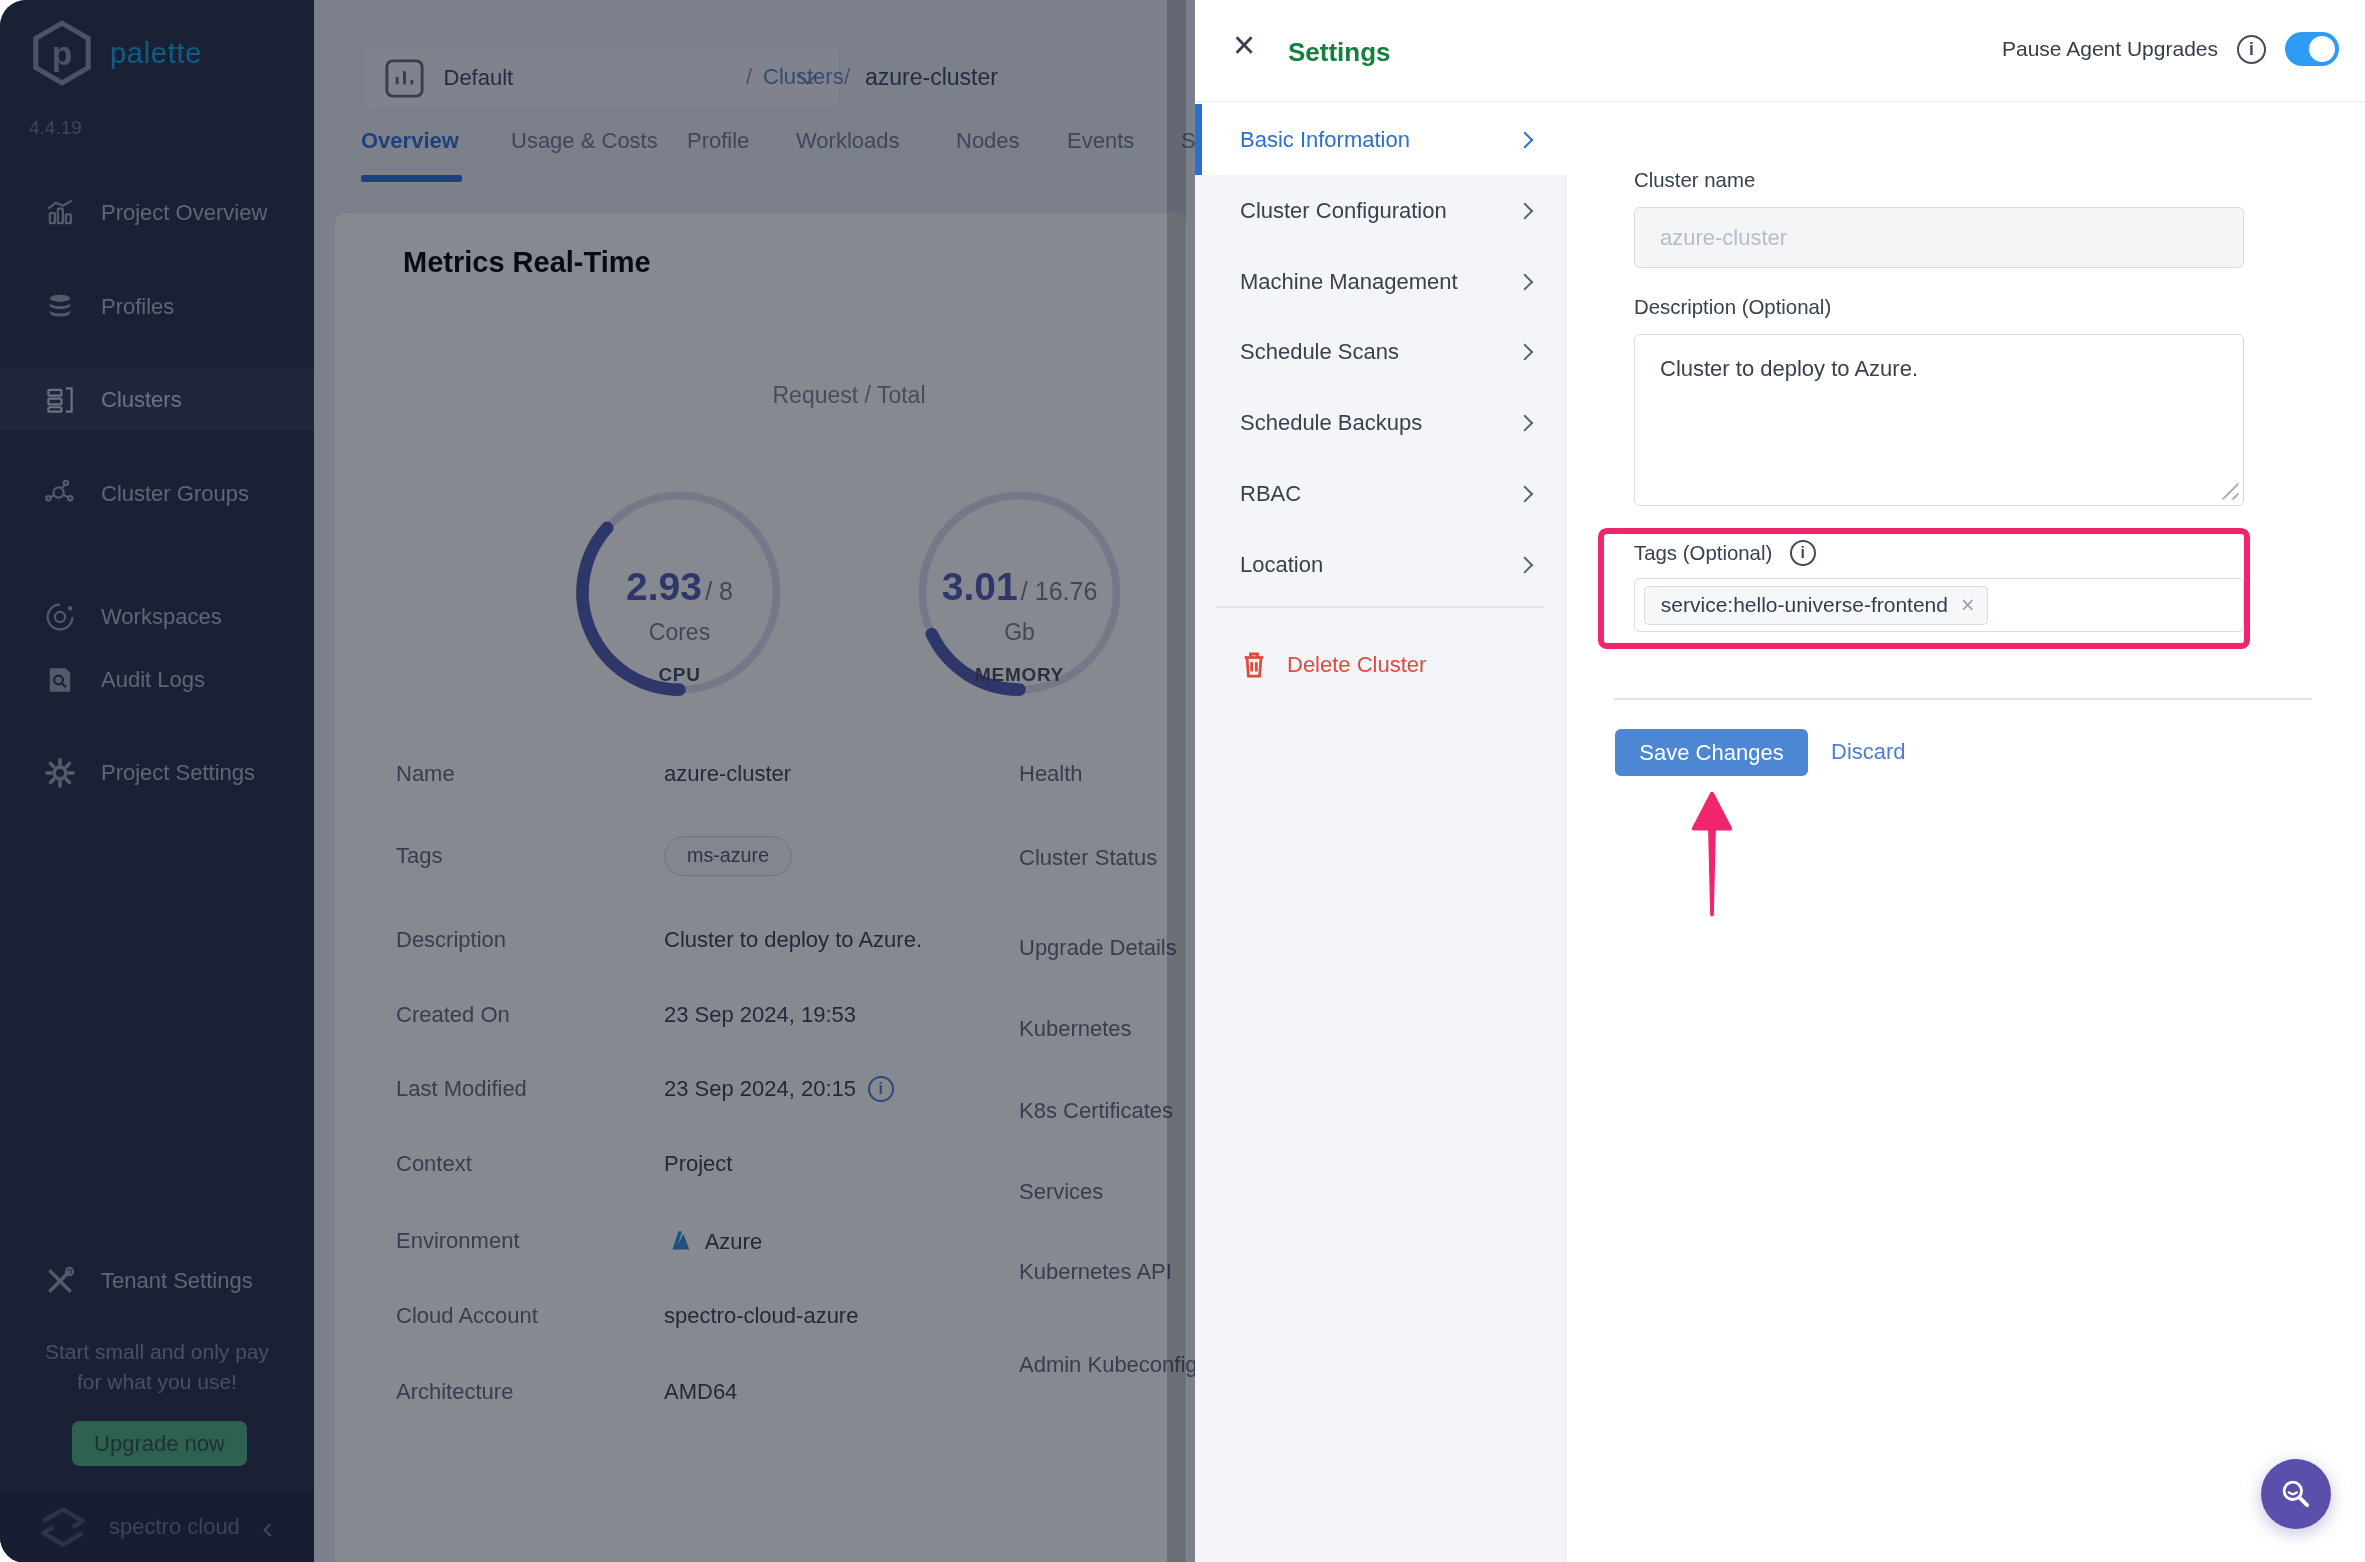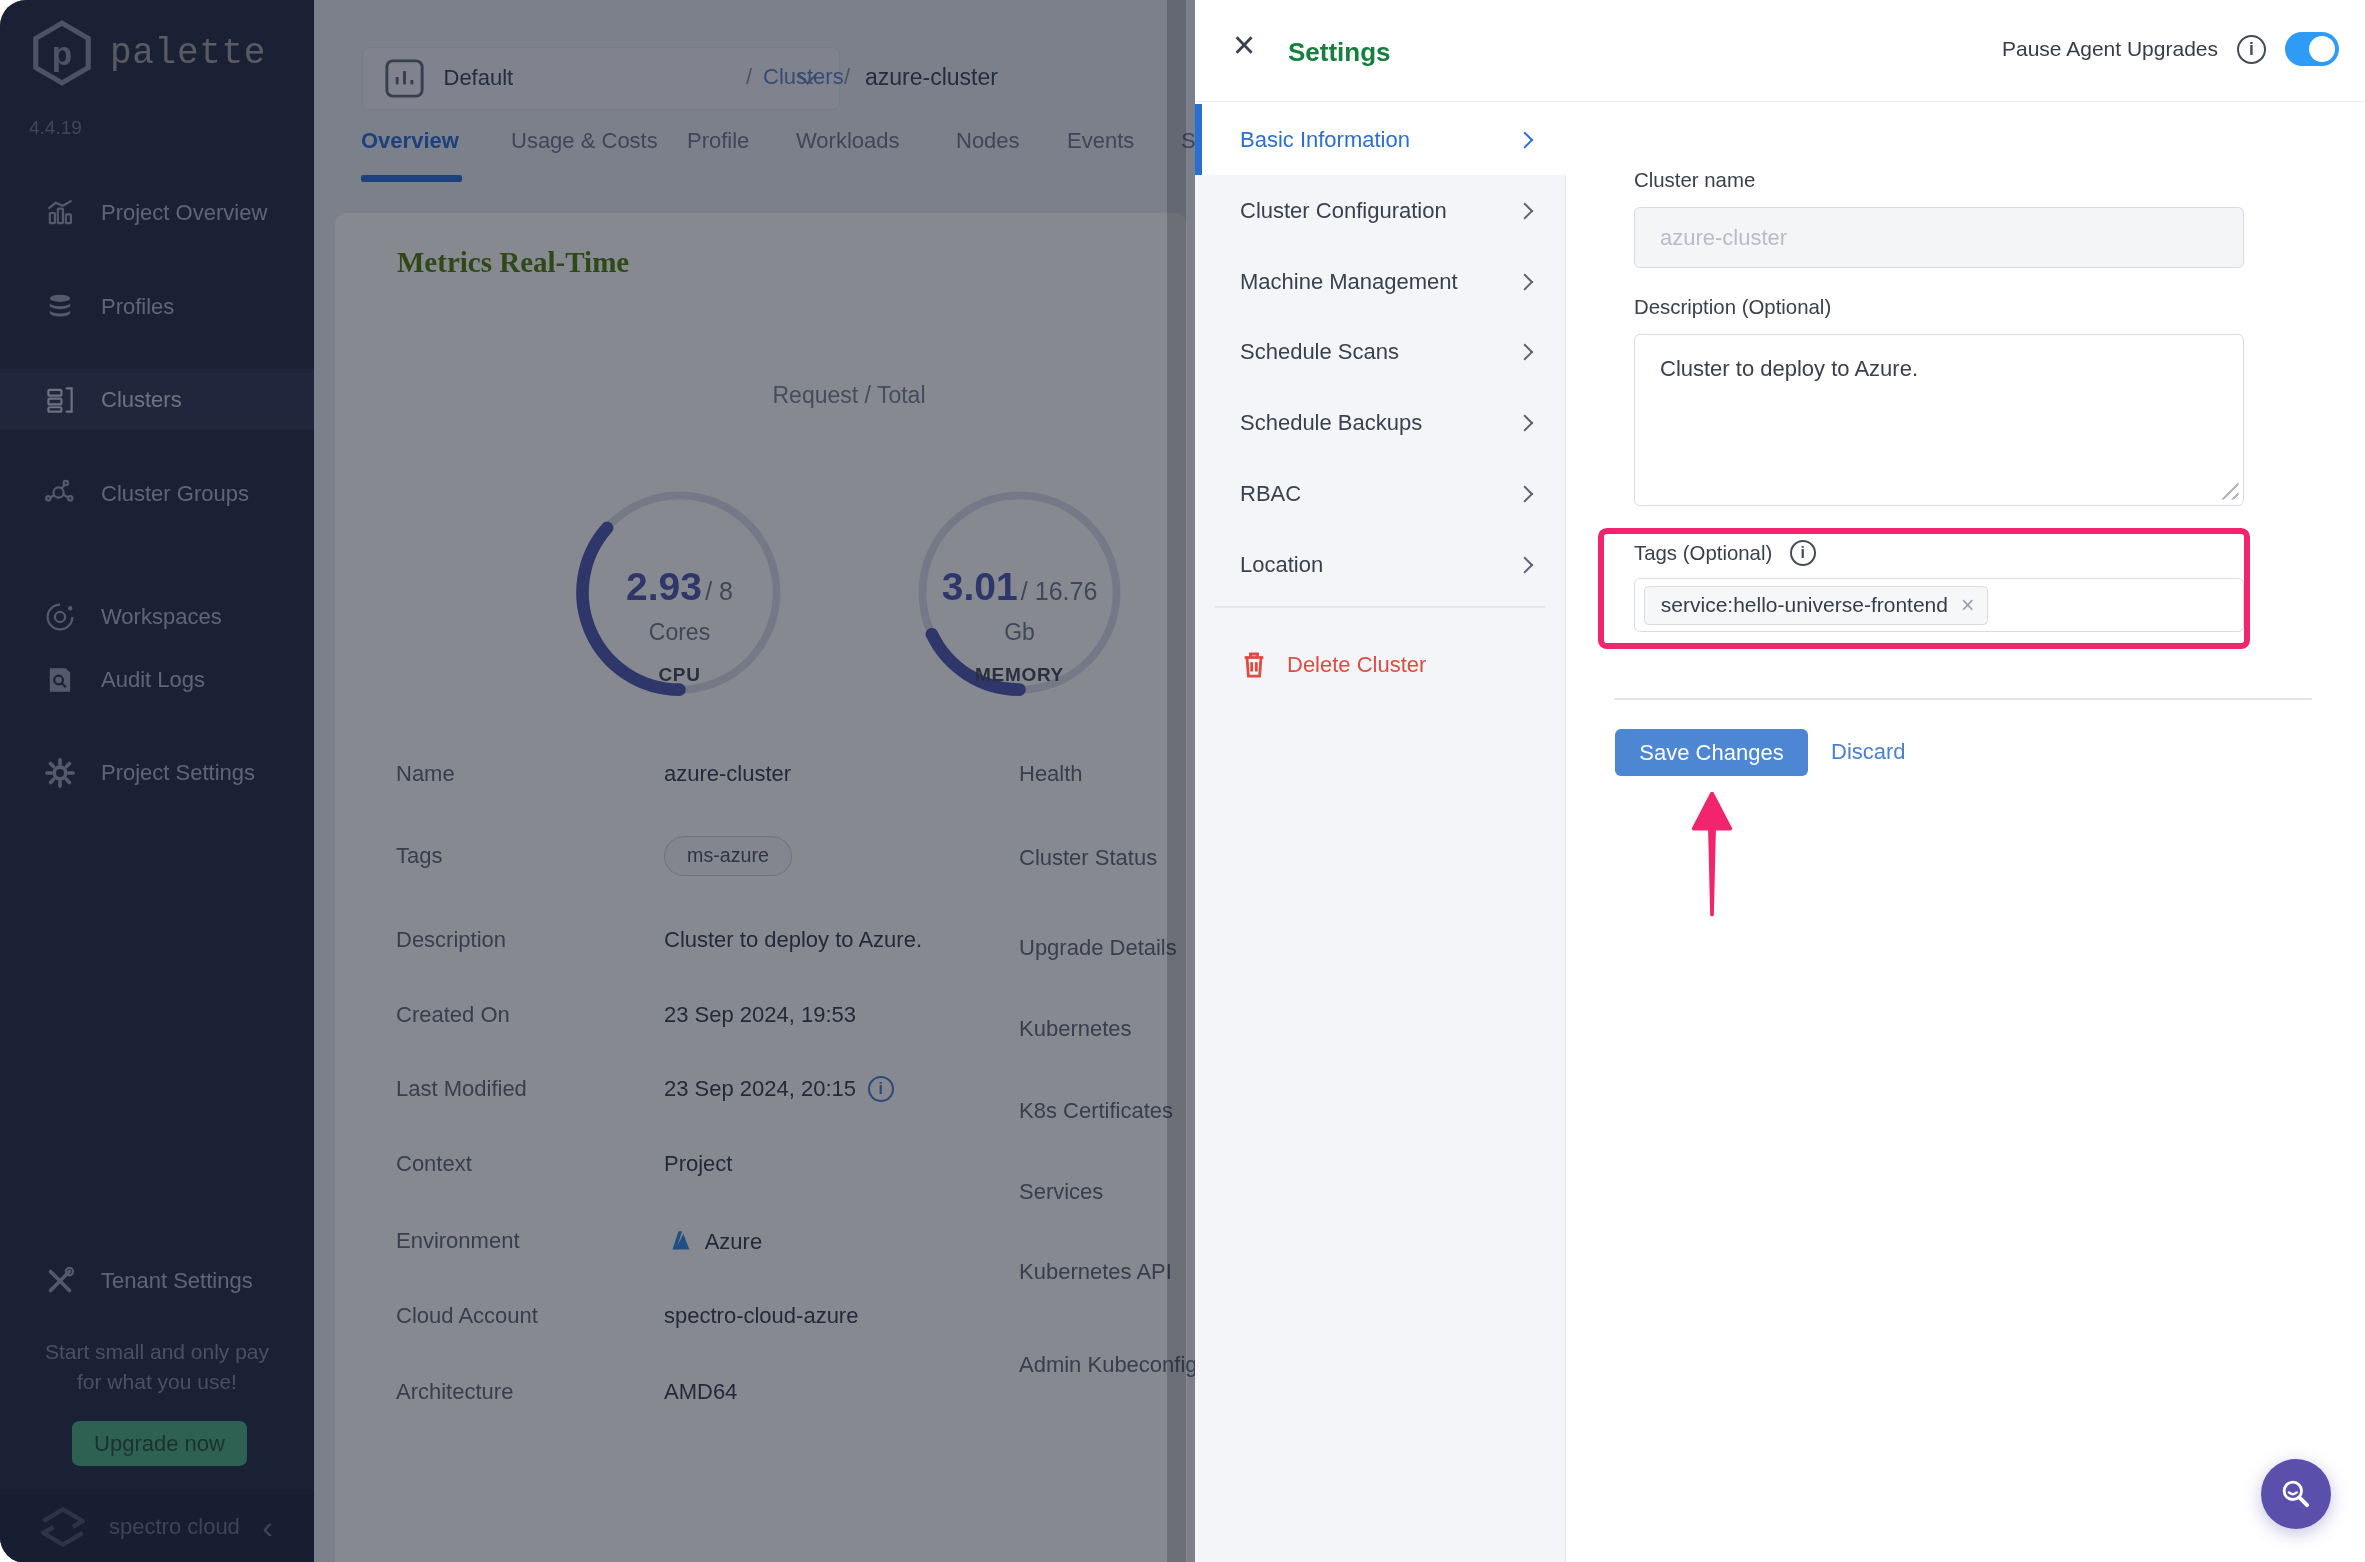--- a/index.html
+++ b/index.html
@@ -6,21 +6,21 @@
   html,body { background:#ffffff; font-family:"Liberation Sans","DejaVu Sans",sans-serif; }
   .screen { position:relative; width:2366px; height:1563px; background:#fff; border-radius:26px; overflow:hidden; }
 
   
   .workspace { position:absolute; left:0; top:0; width:1195px; height:1563px; background:#E9EDF4; overflow:hidden; }
   .dim-overlay { position:absolute; left:0; top:0; width:1195px; height:1563px; background:rgba(16,20,34,0.5); z-index:40; }
 
   
   .sidebar { position:absolute; left:0; top:0; width:314px; height:1563px; background:#262F49; z-index:5; }
   .logo-row { position:absolute; left:27px; top:18px; display:flex; align-items:center; gap:13px; }
-  .logo-text { font-size:36px; font-weight:500; color:#a3a3a3; letter-spacing:0.7px;font-family:Liberation Mono, monospace; }
+  .logo-text { font-size:29px; font-weight:500; color:#0ea5e9; letter-spacing:0.7px; }
   .version { position:absolute; left:29px; top:117px; font-size:19px; color:#6E7890; }
   .side-item { position:absolute; left:0; width:314px; height:61px; display:flex; align-items:center; gap:25px; padding-left:44px; cursor:pointer; }
   .side-item .lbl { font-size:22px; color:#AEB6C6; }
   .side-item.active { background:#303A57; }
   .side-item.active .lbl { color:#C9D0DE; }
   .side-icon { width:32px; height:32px; flex:0 0 32px; }
   .promo { position:absolute; left:0; width:314px; text-align:center; font-size:21px; color:#828CA0; line-height:29px; }
   .upgrade-btn { position:absolute; left:72px; top:1421px; width:175px; height:45px; background:#4CAF82; border-radius:7.3px; border:none; color:#27513E; font-size:22px; font-family:inherit; cursor:pointer; }
   .brand-bar { position:absolute; left:0; top:1491px; width:314px; height:72px; background:#202842; display:flex; align-items:center; }
   .brand-name { font-size:22px; color:#6A7489; margin-left:19px; }
@@ -35,21 +35,21 @@
   .crumb.s1 { left:432px; color:#8B93A5; }
   .crumb.link { left:449px; color:#5B83C9; cursor:pointer; }
   .crumb.s2 { left:530px; color:#8B93A5; }
   .crumb.cur { left:551px; color:#39455C; font-size:23px; font-weight:500; }
   .tab { position:absolute; top:96px; font-size:22px; color:#6E7890; cursor:pointer; }
   .tab.active { color:#2A6FD4; font-weight:600; }
   .tab-underline { position:absolute; left:47px; top:143px; width:101px; height:7.3px; background:#2A6FD4; border-radius:2.2px; }
 
   .card { position:absolute; background:#FFFFFF; border-radius:11.7px; }
   .metrics-card { left:21px; top:181px; width:852px; height:644px; }
-  .metrics-title { position:absolute; left:62px; top:33px; font-size:29px; font-weight:600; color:#4d7c0f;font-family:Liberation Serif, serif; }
+  .metrics-title { position:absolute; left:68px; top:33px; font-size:29px; font-weight:600; color:#000000; }
   .legend { position:absolute; left:295px; top:169px; width:438px; text-align:center; font-size:23px; color:#7A8497; }
   .gauge { position:absolute; width:233px; height:233px; }
   .gauge svg { position:absolute; left:0; top:0; }
   .gauge .center { position:absolute; left:0; top:0; width:233px; text-align:center; }
   .g-val { font-size:39px; font-weight:700; color:#4F58B2; }
   .g-total { font-size:25px; color:#717A8E; }
   .g-unit { font-size:23px; color:#717A8E; }
   .g-cap { position:absolute; width:233px; text-align:center; font-size:19px; font-weight:600; letter-spacing:0.7px; color:#434B5C; }
 
   .details-card { left:21px; top:680px; width:852px; height:883px; }

